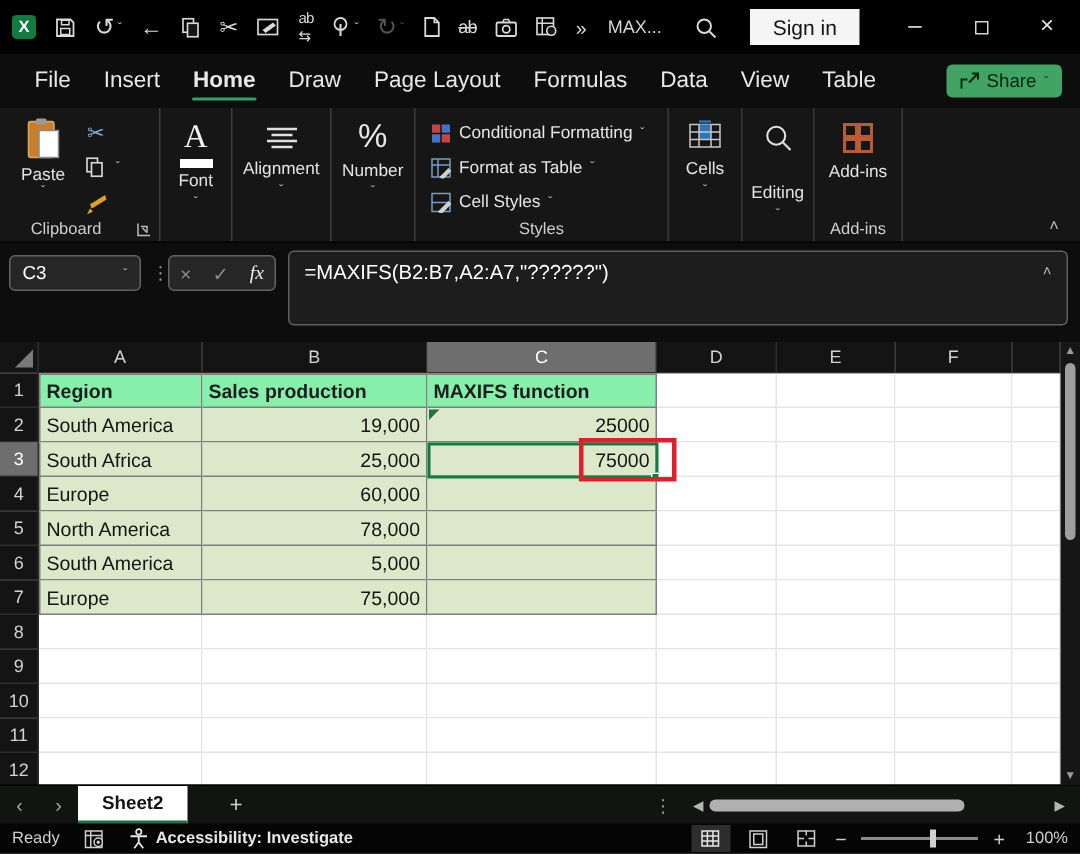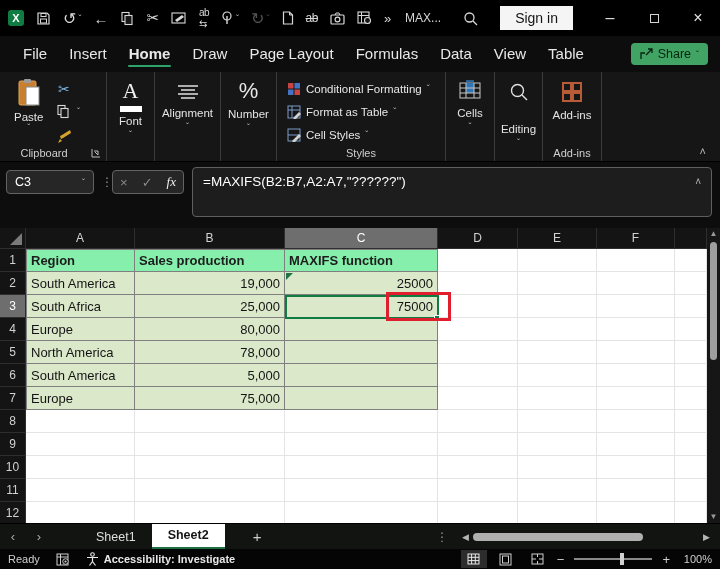--- a/index.html
+++ b/index.html
@@ -427,21 +427,21 @@
       <div class="c t tl gr">South Africa</div>
       <div class="c t gr num">25,000</div>
       <div class="c t gr num">75000</div>
       <div class="c"></div>
         <div class="c"></div>
         <div class="c"></div>
         <div class="c"></div>
 
       <div class="hc">4</div>
       <div class="c t tl gr">Europe</div>
-      <div class="c t gr num">80,000</div>
+      <div class="c t gr num">60,000</div>
       <div class="c t gr num"></div>
       <div class="c"></div>
         <div class="c"></div>
         <div class="c"></div>
         <div class="c"></div>
 
       <div class="hc">5</div>
       <div class="c t tl gr">North America</div>
       <div class="c t gr num">78,000</div>
       <div class="c t gr num"></div>
@@ -522,21 +522,20 @@
     <div class="vscroll">
       <span class="arr">▲</span>
       <div class="vthumb"></div>
       <span class="arr" style="margin-top:auto">▼</span>
     </div>
   </div>
 
   <div class="sheetbar">
     <span class="snav">‹</span>
     <span class="snav">›</span>
-    <div class="stab" style="margin-left:28px">Sheet1</div>
     <div class="stab active">Sheet2</div>
     <span class="saddbtn">+</span>
     <span class="sdots">⋮</span>
     <div class="hscroll">
       <span class="arr">◀</span>
       <div class="htrack">
           <div class="hthumb"></div>
         </div>
       <span class="arr">▶</span>
     </div>

